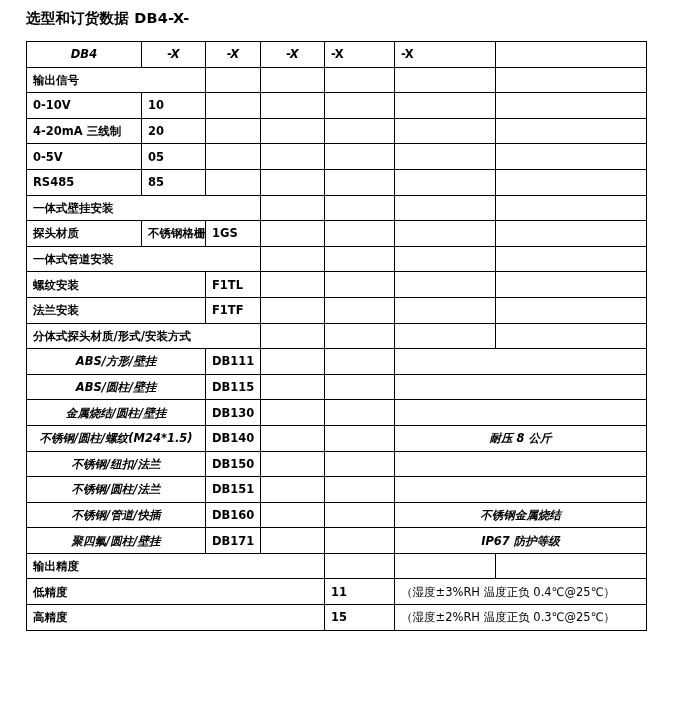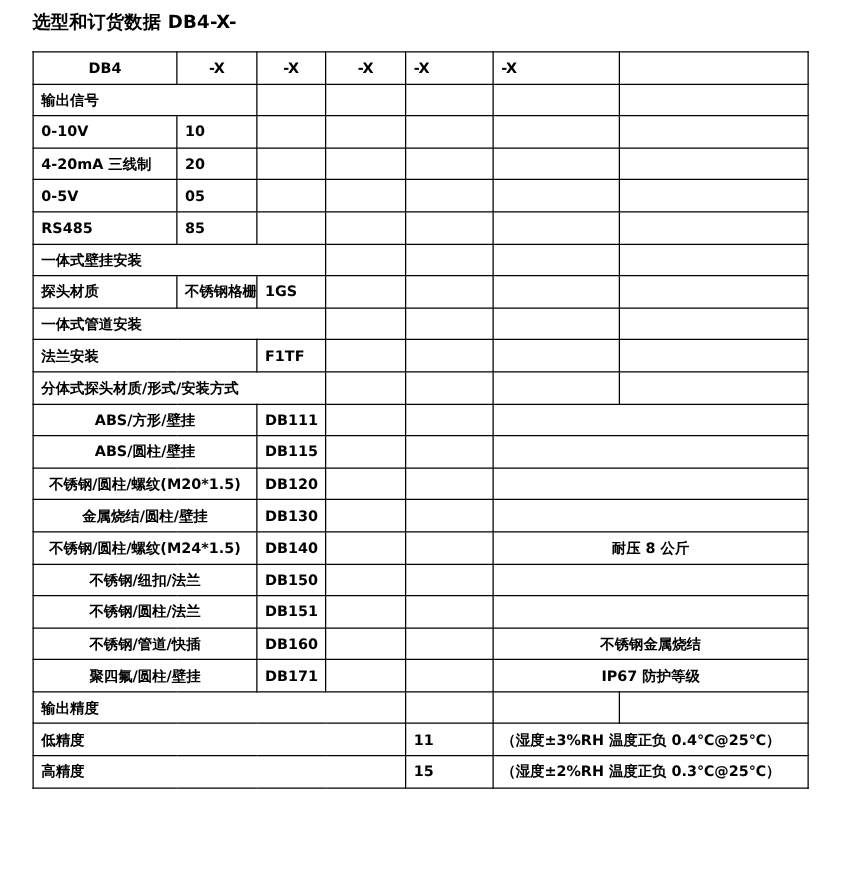--- a/index.html
+++ b/index.html
@@ -44,27 +44,27 @@
   #spec-table td {
     border: 1px solid #000000;
     height: 24.6px;
     padding: 0 6px;
     vertical-align: middle;
     white-space: nowrap;
     overflow: hidden;
     line-height: 14px;
   }
   .al { text-align: left; }
-  .ac { text-align: center; }
+  .ac { text-align: center; font-style: italic; }
   .ar { }
   
   .indent { padding-left: 18px; }
   
   .note {
-    font-weight: bold;
+    font-weight: normal;
     font-size: 11.5px;
   }
   .note-cn { font-weight: bold; }
   colgroup .c1 { width: 115px; }
   colgroup .c2 { width: 64px; }
   colgroup .c3 { width: 55px; }
   colgroup .c4 { width: 64px; }
   colgroup .c5 { width: 70px; }
   colgroup .c6 { width: 101px; }
   colgroup .c7 { width: 151px; }
@@ -161,20 +161,28 @@
       </tr>
 
       <tr>
         <td class="al" colspan="3">一体式管道安装</td>
         <td></td>
         <td></td>
         <td></td>
         <td></td>
       </tr>
       <tr>
+        <td class="ar" colspan="2">螺纹安装</td>
+        <td class="al">F1TL</td>
+        <td></td>
+        <td></td>
+        <td></td>
+        <td></td>
+      </tr>
+      <tr>
         <td class="ar" colspan="2">法兰安装</td>
         <td class="al">F1TF</td>
         <td></td>
         <td></td>
         <td></td>
         <td></td>
       </tr>
 
 
       <tr>
@@ -187,27 +195,20 @@
       <tr>
         <td class="ac indent" colspan="2">ABS/方形/壁挂</td>
         <td class="al">DB111</td>
         <td></td>
         <td></td>
         <td class="ac note-cn" colspan="2"></td>
       </tr>
       <tr>
         <td class="ac indent" colspan="2">ABS/圆柱/壁挂</td>
         <td class="al">DB115</td>
-        <td></td>
-        <td></td>
-        <td class="ac note-cn" colspan="2"></td>
-      </tr>
-      <tr>
-        <td class="ac indent" colspan="2">不锈钢/圆柱/螺纹(M20*1.5)</td>
-        <td class="al">DB120</td>
         <td></td>
         <td></td>
         <td class="ac note-cn" colspan="2"></td>
       </tr>
       <tr>
         <td class="ac indent" colspan="2">金属烧结/圆柱/壁挂</td>
         <td class="al">DB130</td>
         <td></td>
         <td></td>
         <td class="ac note-cn" colspan="2"></td>

